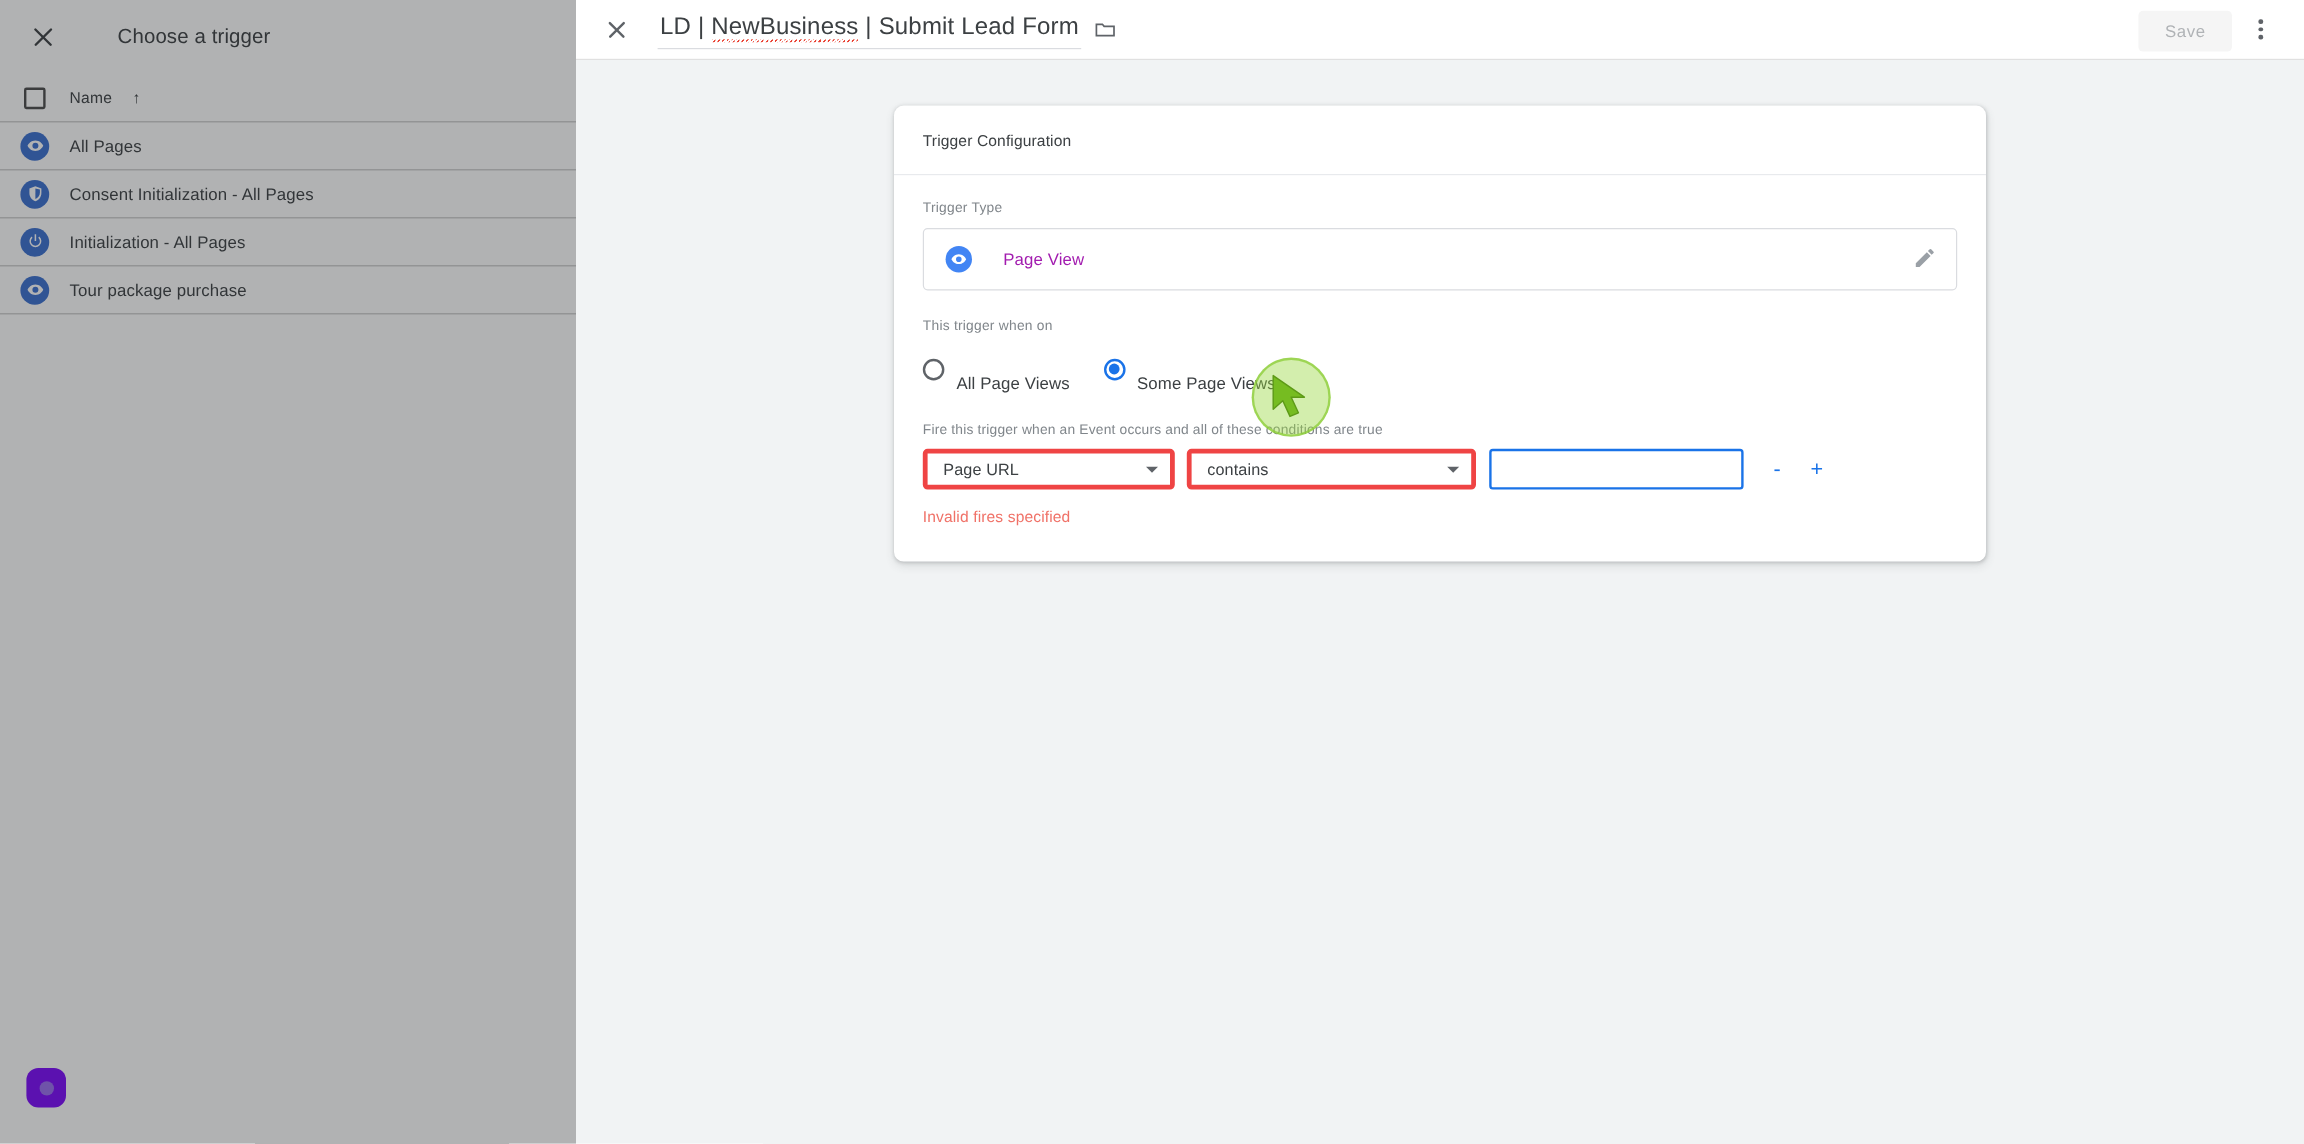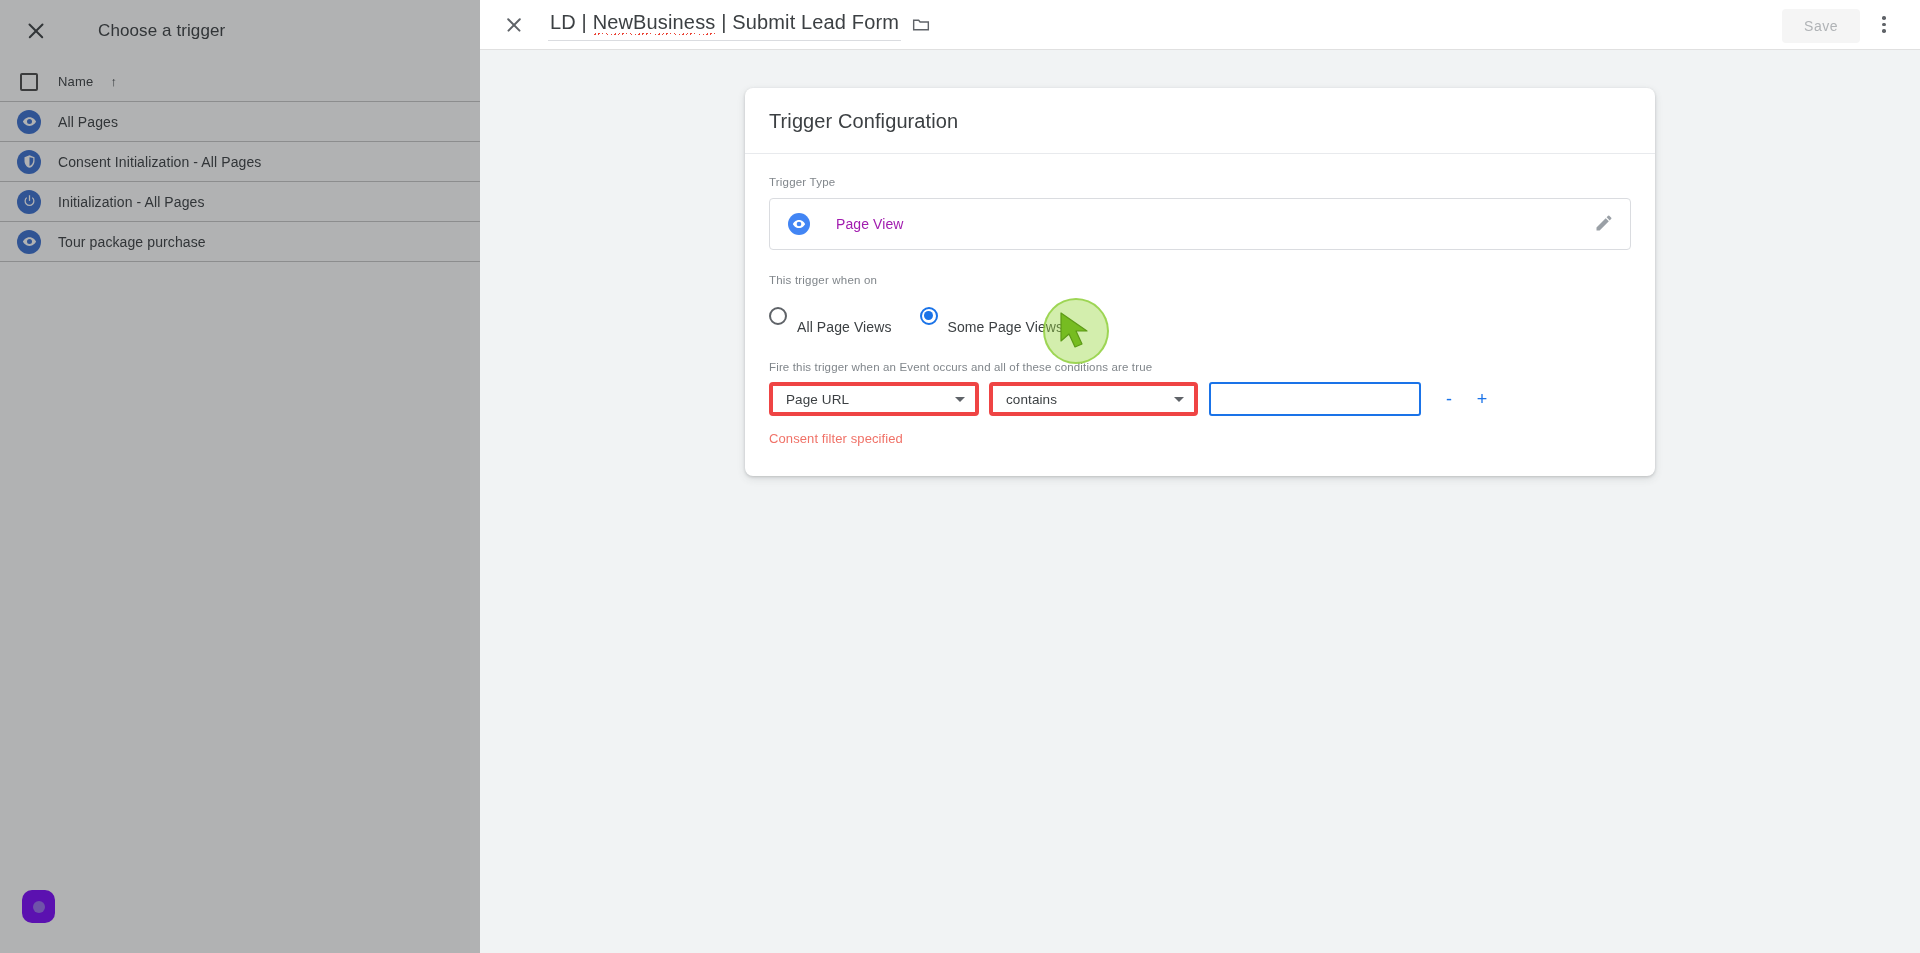--- a/index.html
+++ b/index.html
@@ -136,21 +136,21 @@
   #overflow-menu span { width: 3.5px; height: 3.5px; border-radius: 50%; background: #5f6368; display: block; }
 
   
   #config-card {
     position: absolute; left: 265px; top: 88px; width: 910px;
     background: #ffffff; border-radius: 8px;
     box-shadow: 0 1px 3px rgba(60,64,67,.22), 0 3px 8px rgba(60,64,67,.12);
     padding-bottom: 30px;
   }
   #card-title {
-    font-size: 20px; color: #3c4043; padding: 22px 24px 20px 24px;
+    font-size: 13px; color: #3c4043; padding: 22px 24px 20px 24px;
     border-bottom: 1px solid #e8eaed; letter-spacing: .1px;
   }
   .card-body { padding: 22px 24px 0 24px; }
   .field-label {
     font-size: 11.5px; color: #80868b; letter-spacing: .2px; margin-bottom: 10px;
   }
   #trigger-type-box {
     border: 1px solid #dadce0; border-radius: 4px; height: 52px;
     display: flex; align-items: center; padding: 0 14px 0 18px; cursor: pointer;
   }
@@ -179,21 +179,21 @@
 
   .cond-help {
     font-size: 11.5px; color: #80868b; letter-spacing: .15px; margin-top: 26px; margin-bottom: 9px;
   }
   .cond-row { display: flex; align-items: center; }
   .select-box {
     height: 34px; border: 4px solid #ef4444; border-radius: 4px;
     display: flex; align-items: center; padding: 0 10px 0 13px; cursor: pointer; background: #fff;
   }
   #cond-variable { width: 210px; }
-  #cond-operator { width: 209px; margin-left: 10px; }
+  #cond-operator { width: 241px; margin-left: 10px; }
   .select-value { font-size: 13.5px; color: #3c4043; letter-spacing: .1px; }
   .caret {
     margin-left: auto; width: 0; height: 0;
     border-left: 5px solid transparent; border-right: 5px solid transparent;
     border-top: 5px solid #5f6368;
   }
   #cond-value-wrap { position: relative; margin-left: 11px; }
   #cond-value {
     width: 212px; height: 34px; border: 2px solid #1a73e8; border-radius: 3px;
     background: #fff; font-family: inherit; font-size: 13.5px; color: #3c4043;
@@ -375,21 +375,21 @@
         </div>
 
         <div id="cond-value-wrap">
           <input id="cond-value" type="text" autocomplete="off" value="" style="">
         </div>
 
         <span class="pm-btn" id="remove-condition">-</span>
         <span class="pm-btn" id="add-condition">+</span>
       </div>
 
-      <div id="error-msg">Consent filter specified</div>
+      <div id="error-msg">Invalid fires specified</div>
 
     </div>
   </div>
 </div>
 
 <div id="cursor-layer">
   <div id="cursor-halo"></div>
   <svg id="cursor-arrow" width="44" height="42" viewBox="0 0 44 42">
     <path d="M3 2 L3 30 L11 23 L17 36 L24 33 L18 20 L29 20 Z" fill="#76bc21" stroke="#5d9a17" stroke-width="1.2" stroke-linejoin="round"></path>
   </svg>

